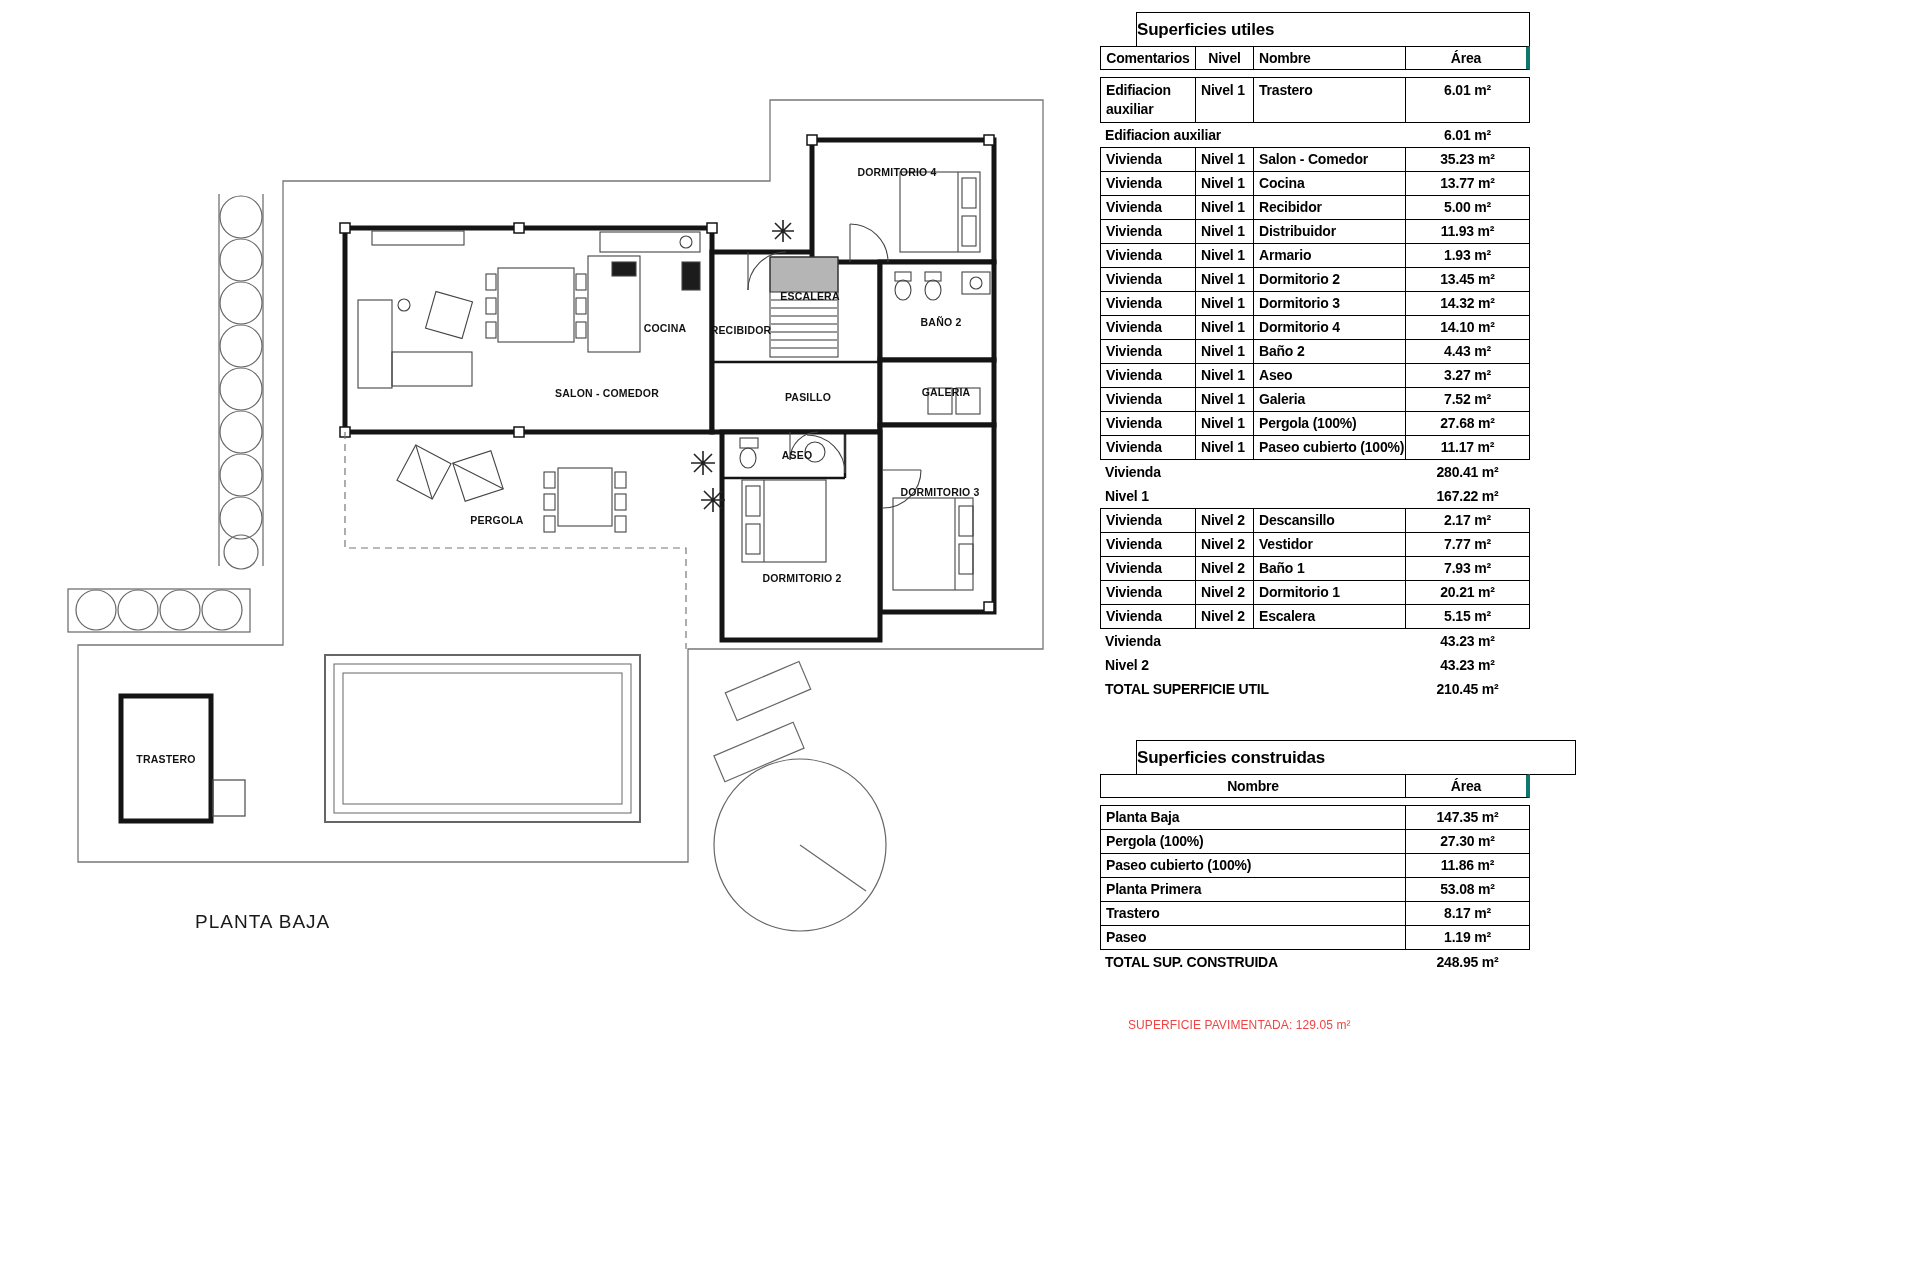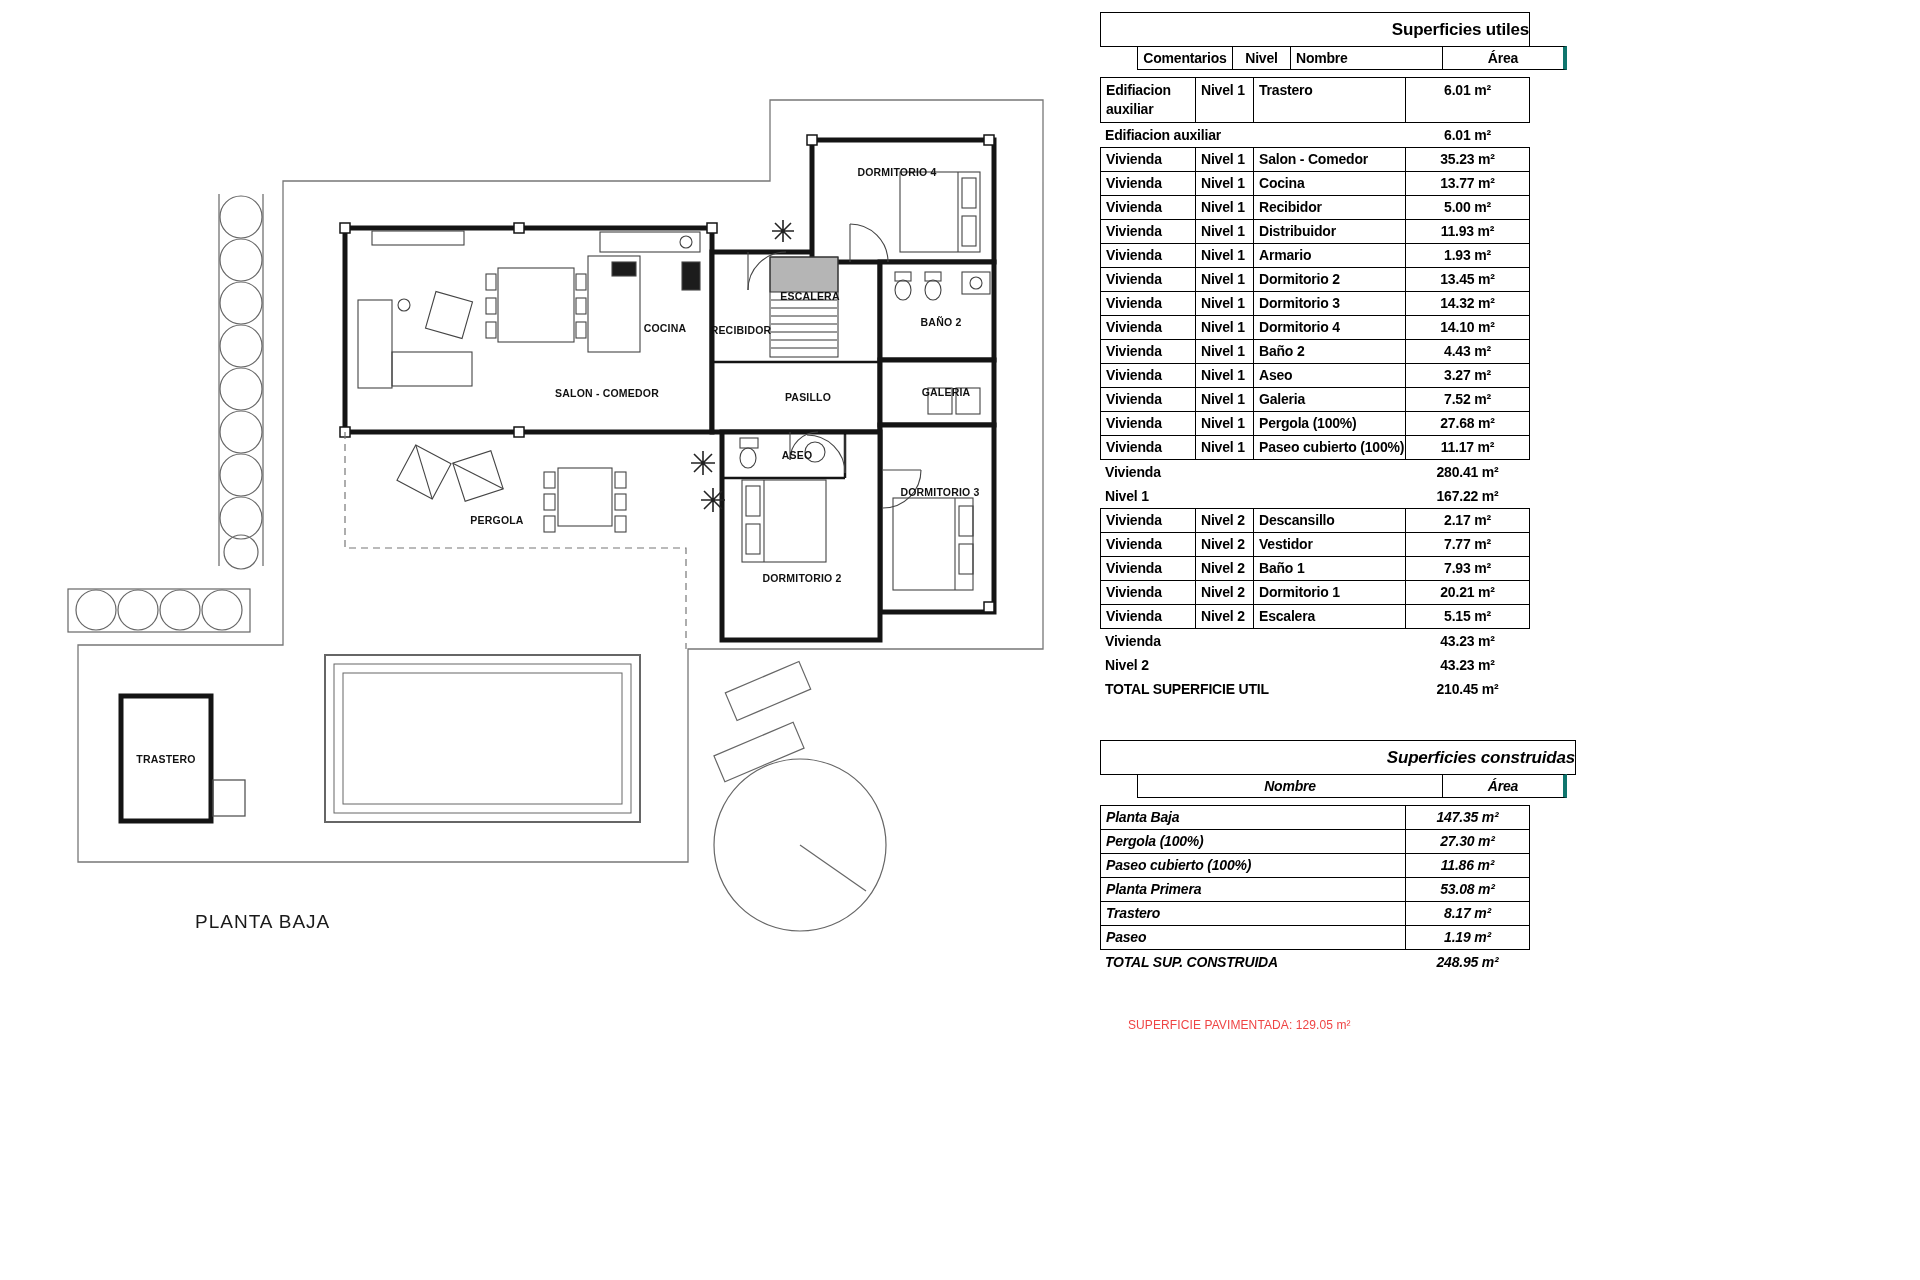--- a/index.html
+++ b/index.html
@@ -12,24 +12,24 @@
     font-family: "Liberation Sans", sans-serif;
     font-weight: bold; font-size: 10.5px; fill: #111; text-anchor: middle;
     letter-spacing: 0.2px;
   }
   .plan-svg text.big {
     font-weight: normal; font-size: 19px; fill: #1a1a1a; text-anchor: start; letter-spacing: 1px;
   }
 
   .tbl { position: absolute; color: #000; }
   #tbl-utiles { left: 1100px; top: 12px; width: 430px; }
-  #tbl-construidas { left: 1100px; top: 740px; width: 476px; font-style: italic; }
-
-  .tbl-title { border: 1px solid #000; font-weight: bold; font-size: 17px; text-align: right; padding: 7px 0 6px; letter-spacing: -0.2px; }
-  .hdr-row { display: grid; margin-top: -1px; margin-left: 37px; }
+  #tbl-construidas { left: 1100px; top: 740px; width: 476px; }
+
+  .tbl-title { border: 1px solid #000; font-weight: bold; font-size: 17px; text-align: left; padding: 7px 0 6px; letter-spacing: -0.2px; margin-left: 36px; }
+  .hdr-row { display: grid; margin-top: -1px; }
   #tbl-utiles .hdr-row { grid-template-columns: 95px 58px 152px 125px; }
   #tbl-construidas .hdr-row { grid-template-columns: 305px 125px; }
   .hdr-cell { border: 1px solid #000; border-right: none; font-weight: bold; font-size: 14px; padding: 3px 5px; white-space: nowrap; letter-spacing: -0.2px; }
   .hdr-cell:last-child { border-right: 4px solid #0f766e; }
   .hdr-cell.center { text-align: center; }
 
   .tbl-body { margin-top: 7px; font-weight: bold; font-size: 14px; letter-spacing: -0.2px; }
   .t-row { display: grid; }
   .u-row { grid-template-columns: 95px 58px 152px 125px; }
   .c-row { grid-template-columns: 305px 125px; }

